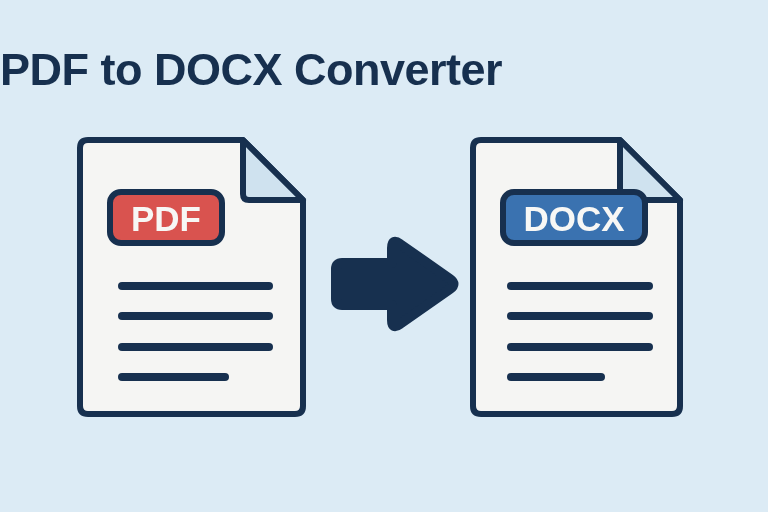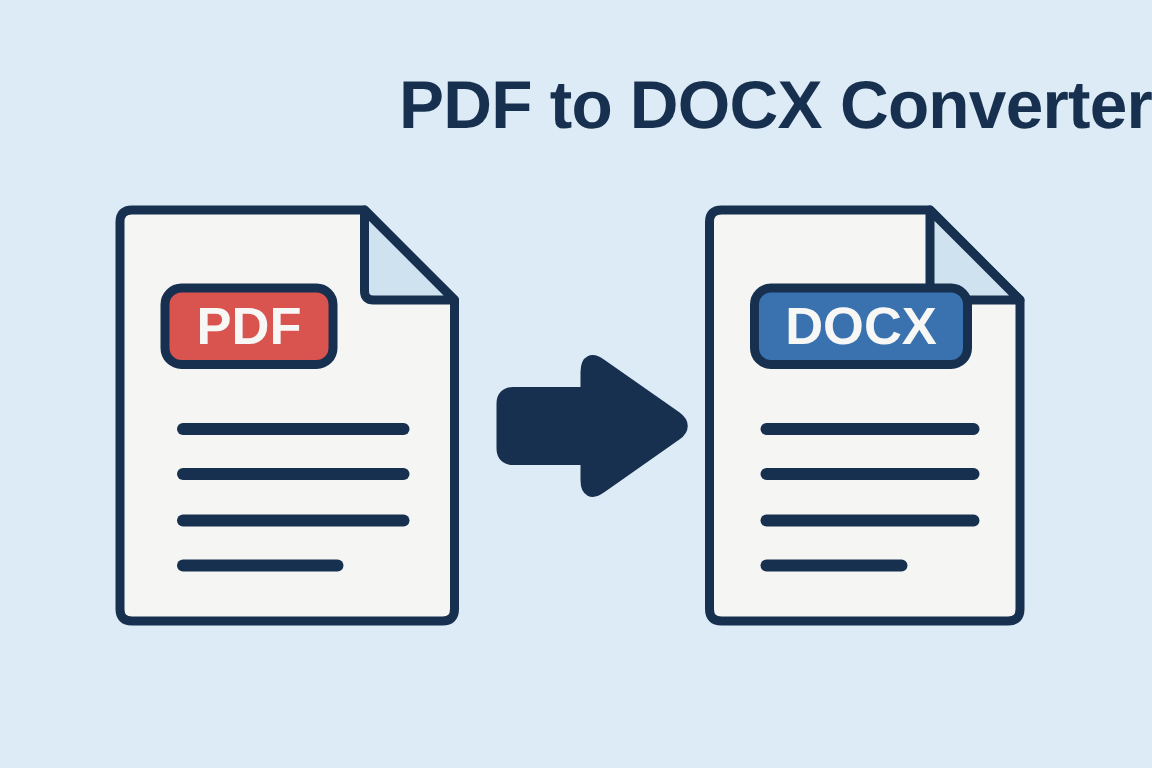--- a/index.html
+++ b/index.html
@@ -16,21 +16,21 @@
     position: relative;
     width: 768px;
     height: 512px;
     background: #DCEBF5;
   }
   #title {
     position: absolute;
     left: 0;
     top: 44px;
     width: 768px;
-    text-align: right;
+    text-align: left;
     font-size: 45px;
     font-weight: bold;
     letter-spacing: -0.5px;
     color: #17304F;
     font-family: "Liberation Sans", sans-serif;
     white-space: nowrap;
   }
   #art {
     position: absolute;
     left: 0;

